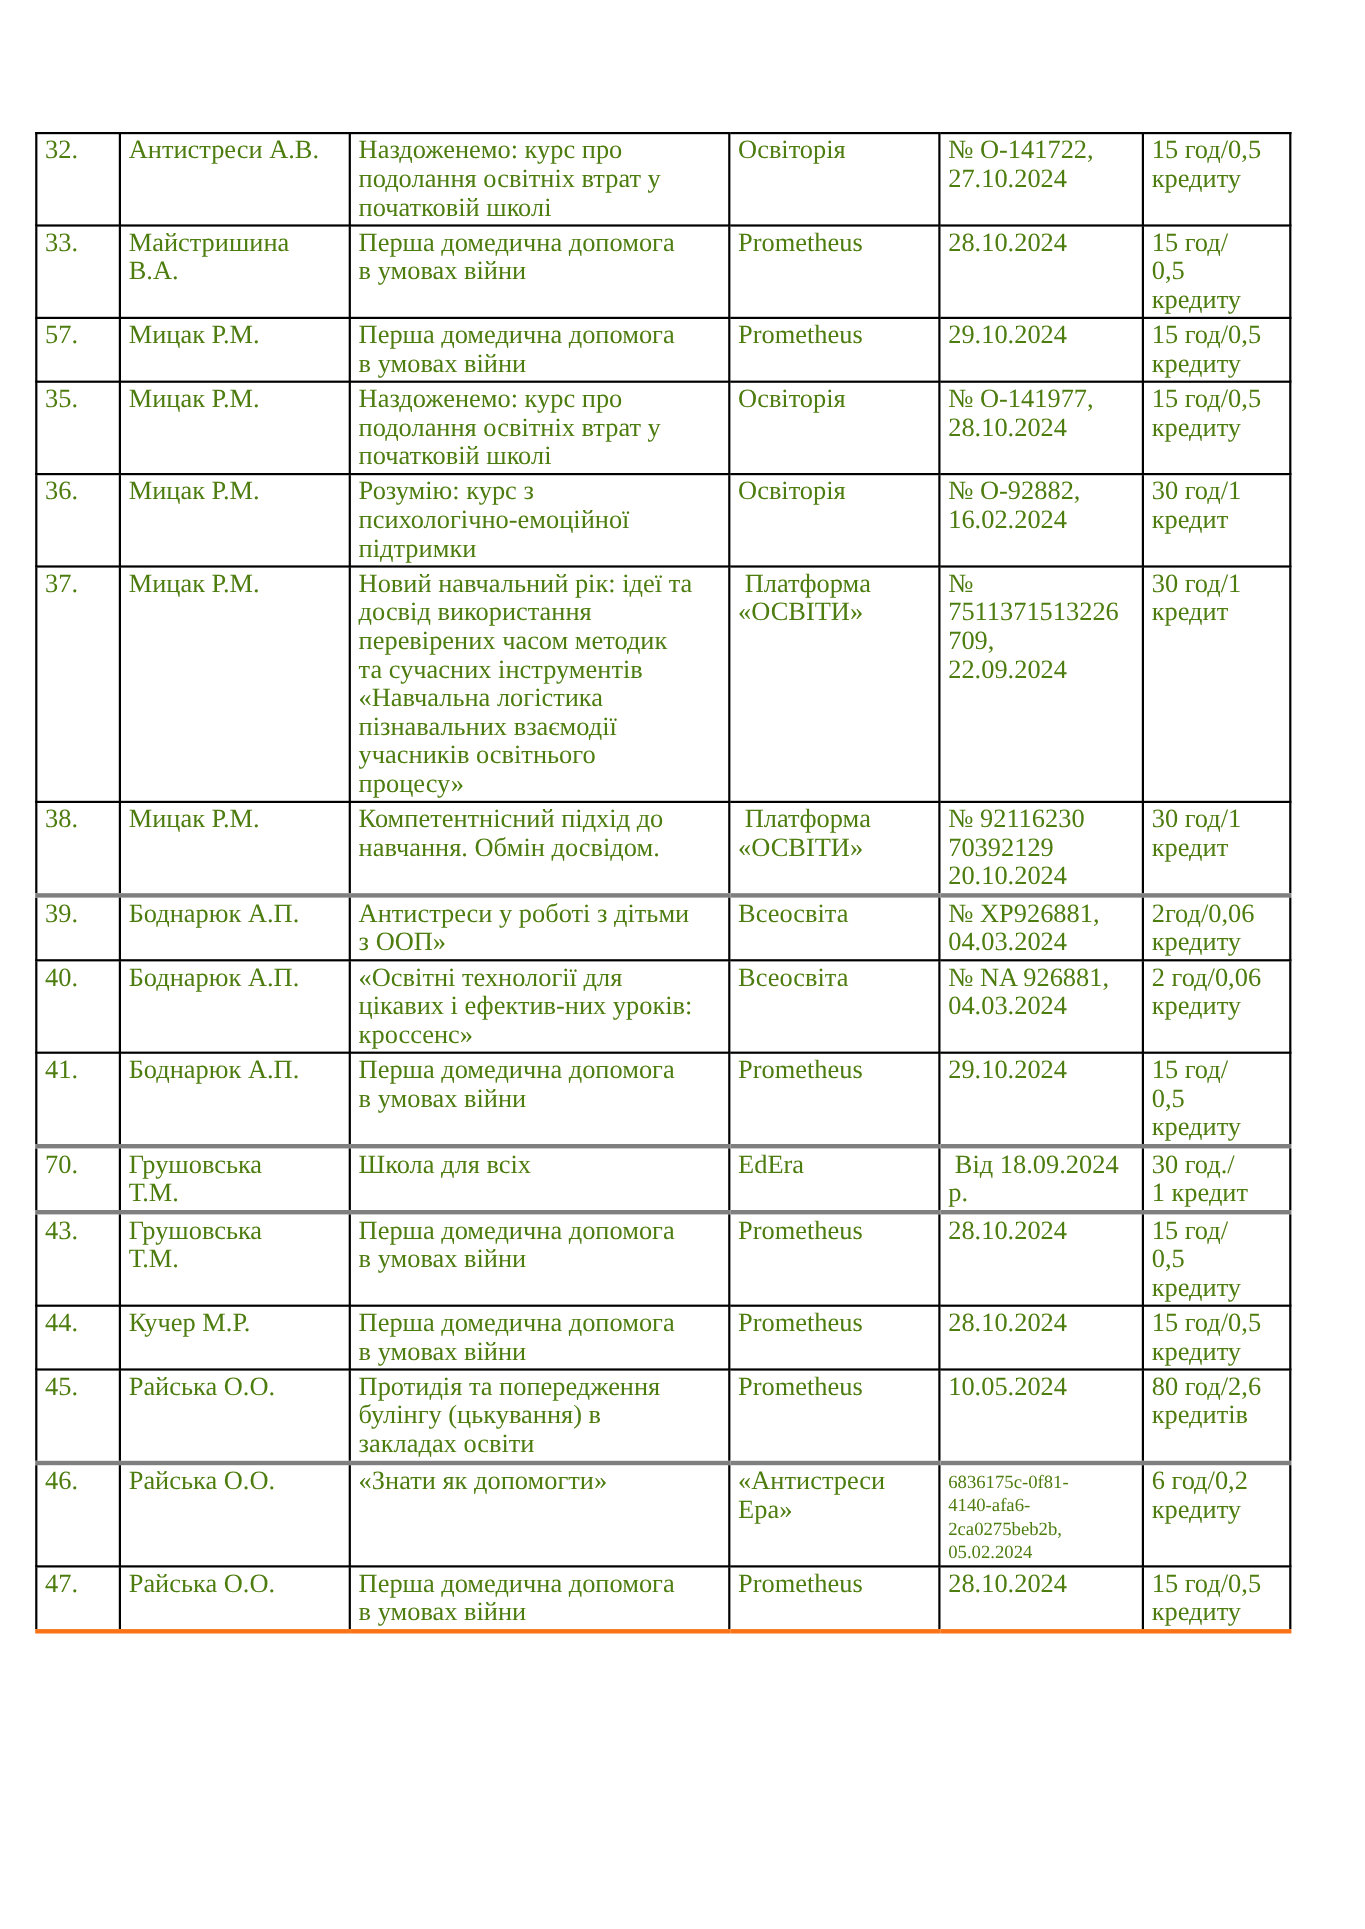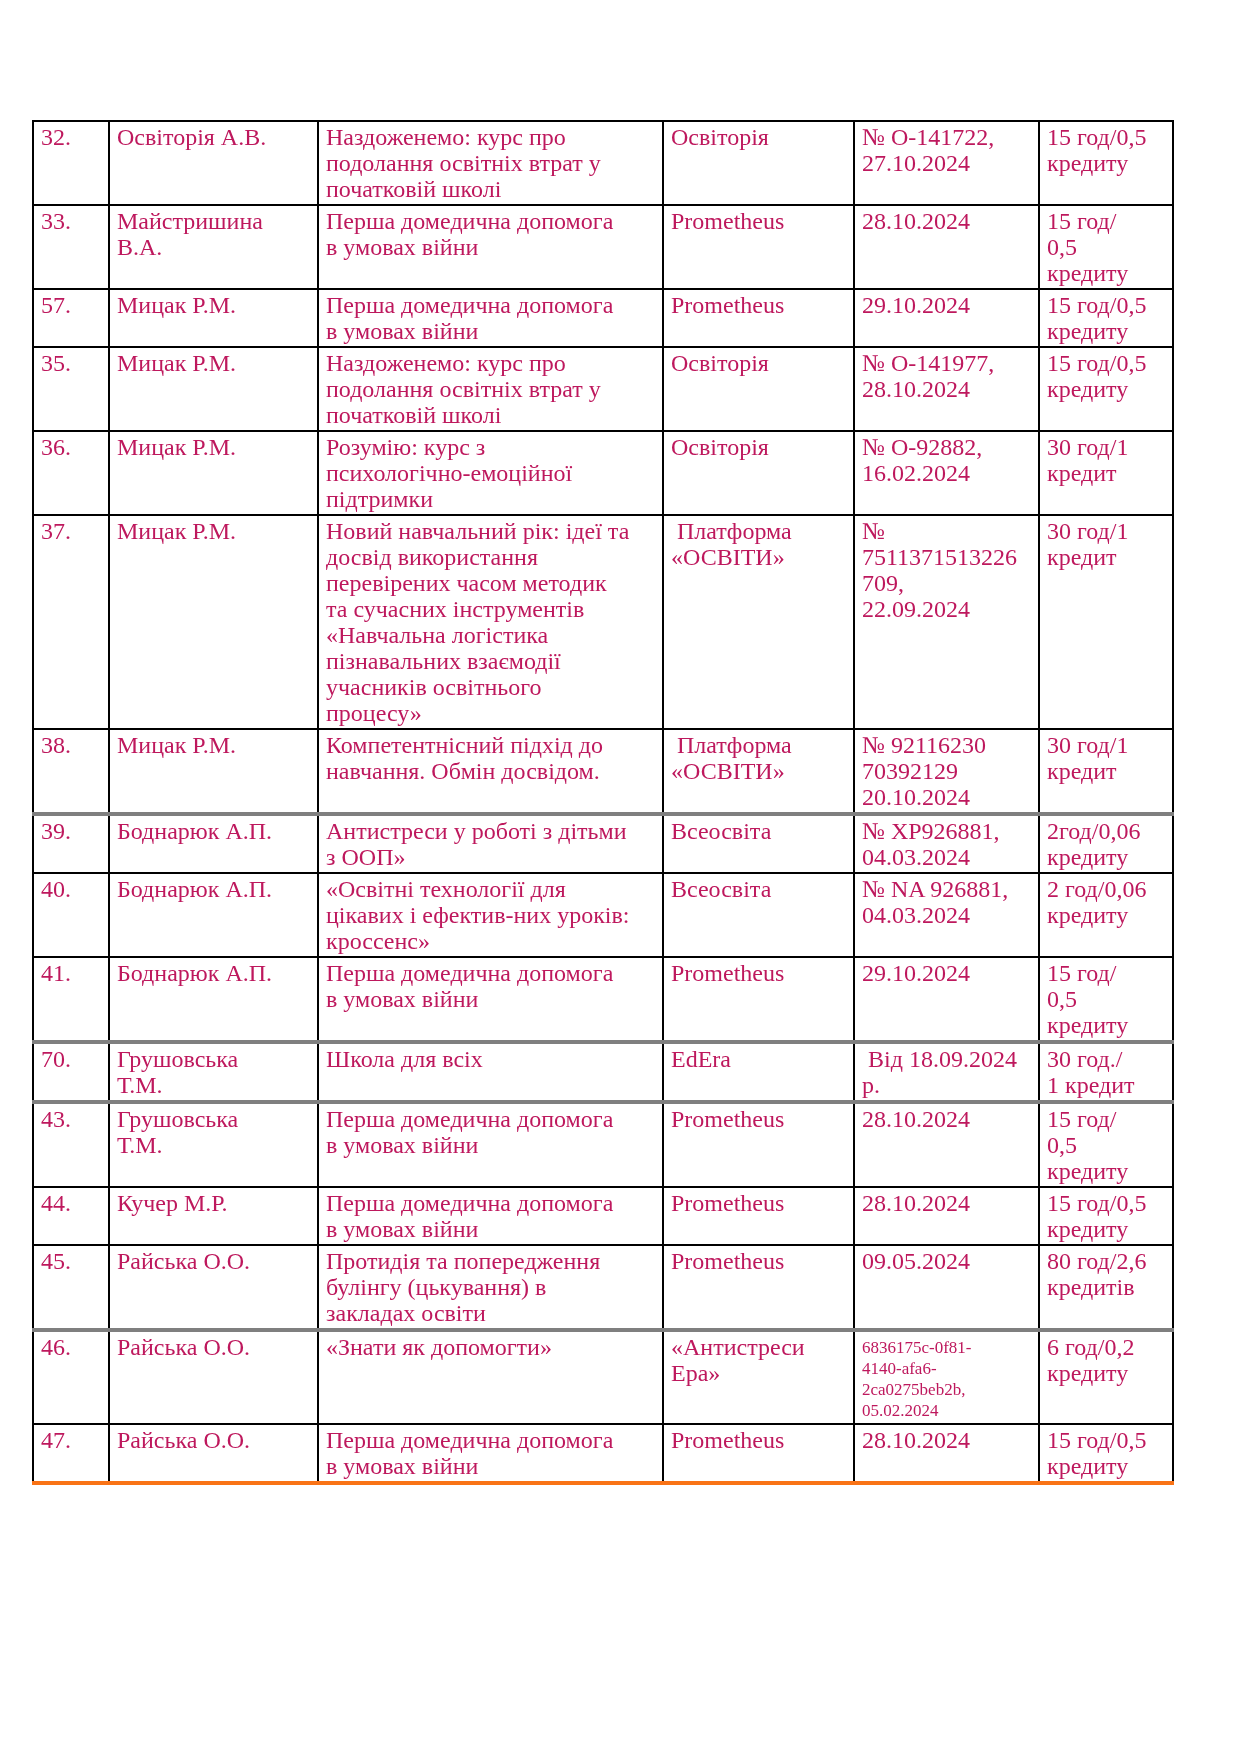--- a/index.html
+++ b/index.html
@@ -6,21 +6,21 @@
     margin: 0;
     padding: 0;
     background: #ffffff;
   }
   .page {
     position: relative;
     width: 1241px;
     height: 1754px;
     background: #ffffff;
     font-family: "Liberation Serif", "DejaVu Serif", serif;
-    color: #be185d;
+    color: #4d7c0f;
     overflow: hidden;
   }
   table.courses {
     position: absolute;
     left: 32px;
     top: 120px;
     width: 1140px;
     border-collapse: collapse;
     table-layout: fixed;
   }
@@ -60,21 +60,21 @@
       <col style="width:76px">
       <col style="width:209px">
       <col style="width:345px">
       <col style="width:191px">
       <col style="width:185px">
       <col style="width:134px">
     </colgroup>
     <tbody id="rows">
         <tr>
           <td>32.</td>
-          <td>Освіторія А.В.</td>
+          <td>Антистреси А.В.</td>
           <td>Наздоженемо: курс про
 подолання освітніх втрат у
 початковій школі</td>
           <td>Освіторія</td>
           <td>№ О-141722,
 27.10.2024</td>
           <td>15 год/0,5
 кредиту</td>
         </tr>
         <tr>
@@ -223,21 +223,21 @@
           <td>15 год/0,5
 кредиту</td>
         </tr>
         <tr>
           <td>45.</td>
           <td>Райська О.О.</td>
           <td>Протидія та попередження
 булінгу (цькування) в
 закладах освіти</td>
           <td>Prometheus</td>
-          <td>09.05.2024</td>
+          <td>10.05.2024</td>
           <td>80 год/2,6
 кредитів</td>
         </tr>
         <tr>
           <td>46.</td>
           <td>Райська О.О.</td>
           <td>«Знати як допомогти»</td>
           <td>«Антистреси
 Ера»</td>
           <td class="small-text">6836175c-0f81-

